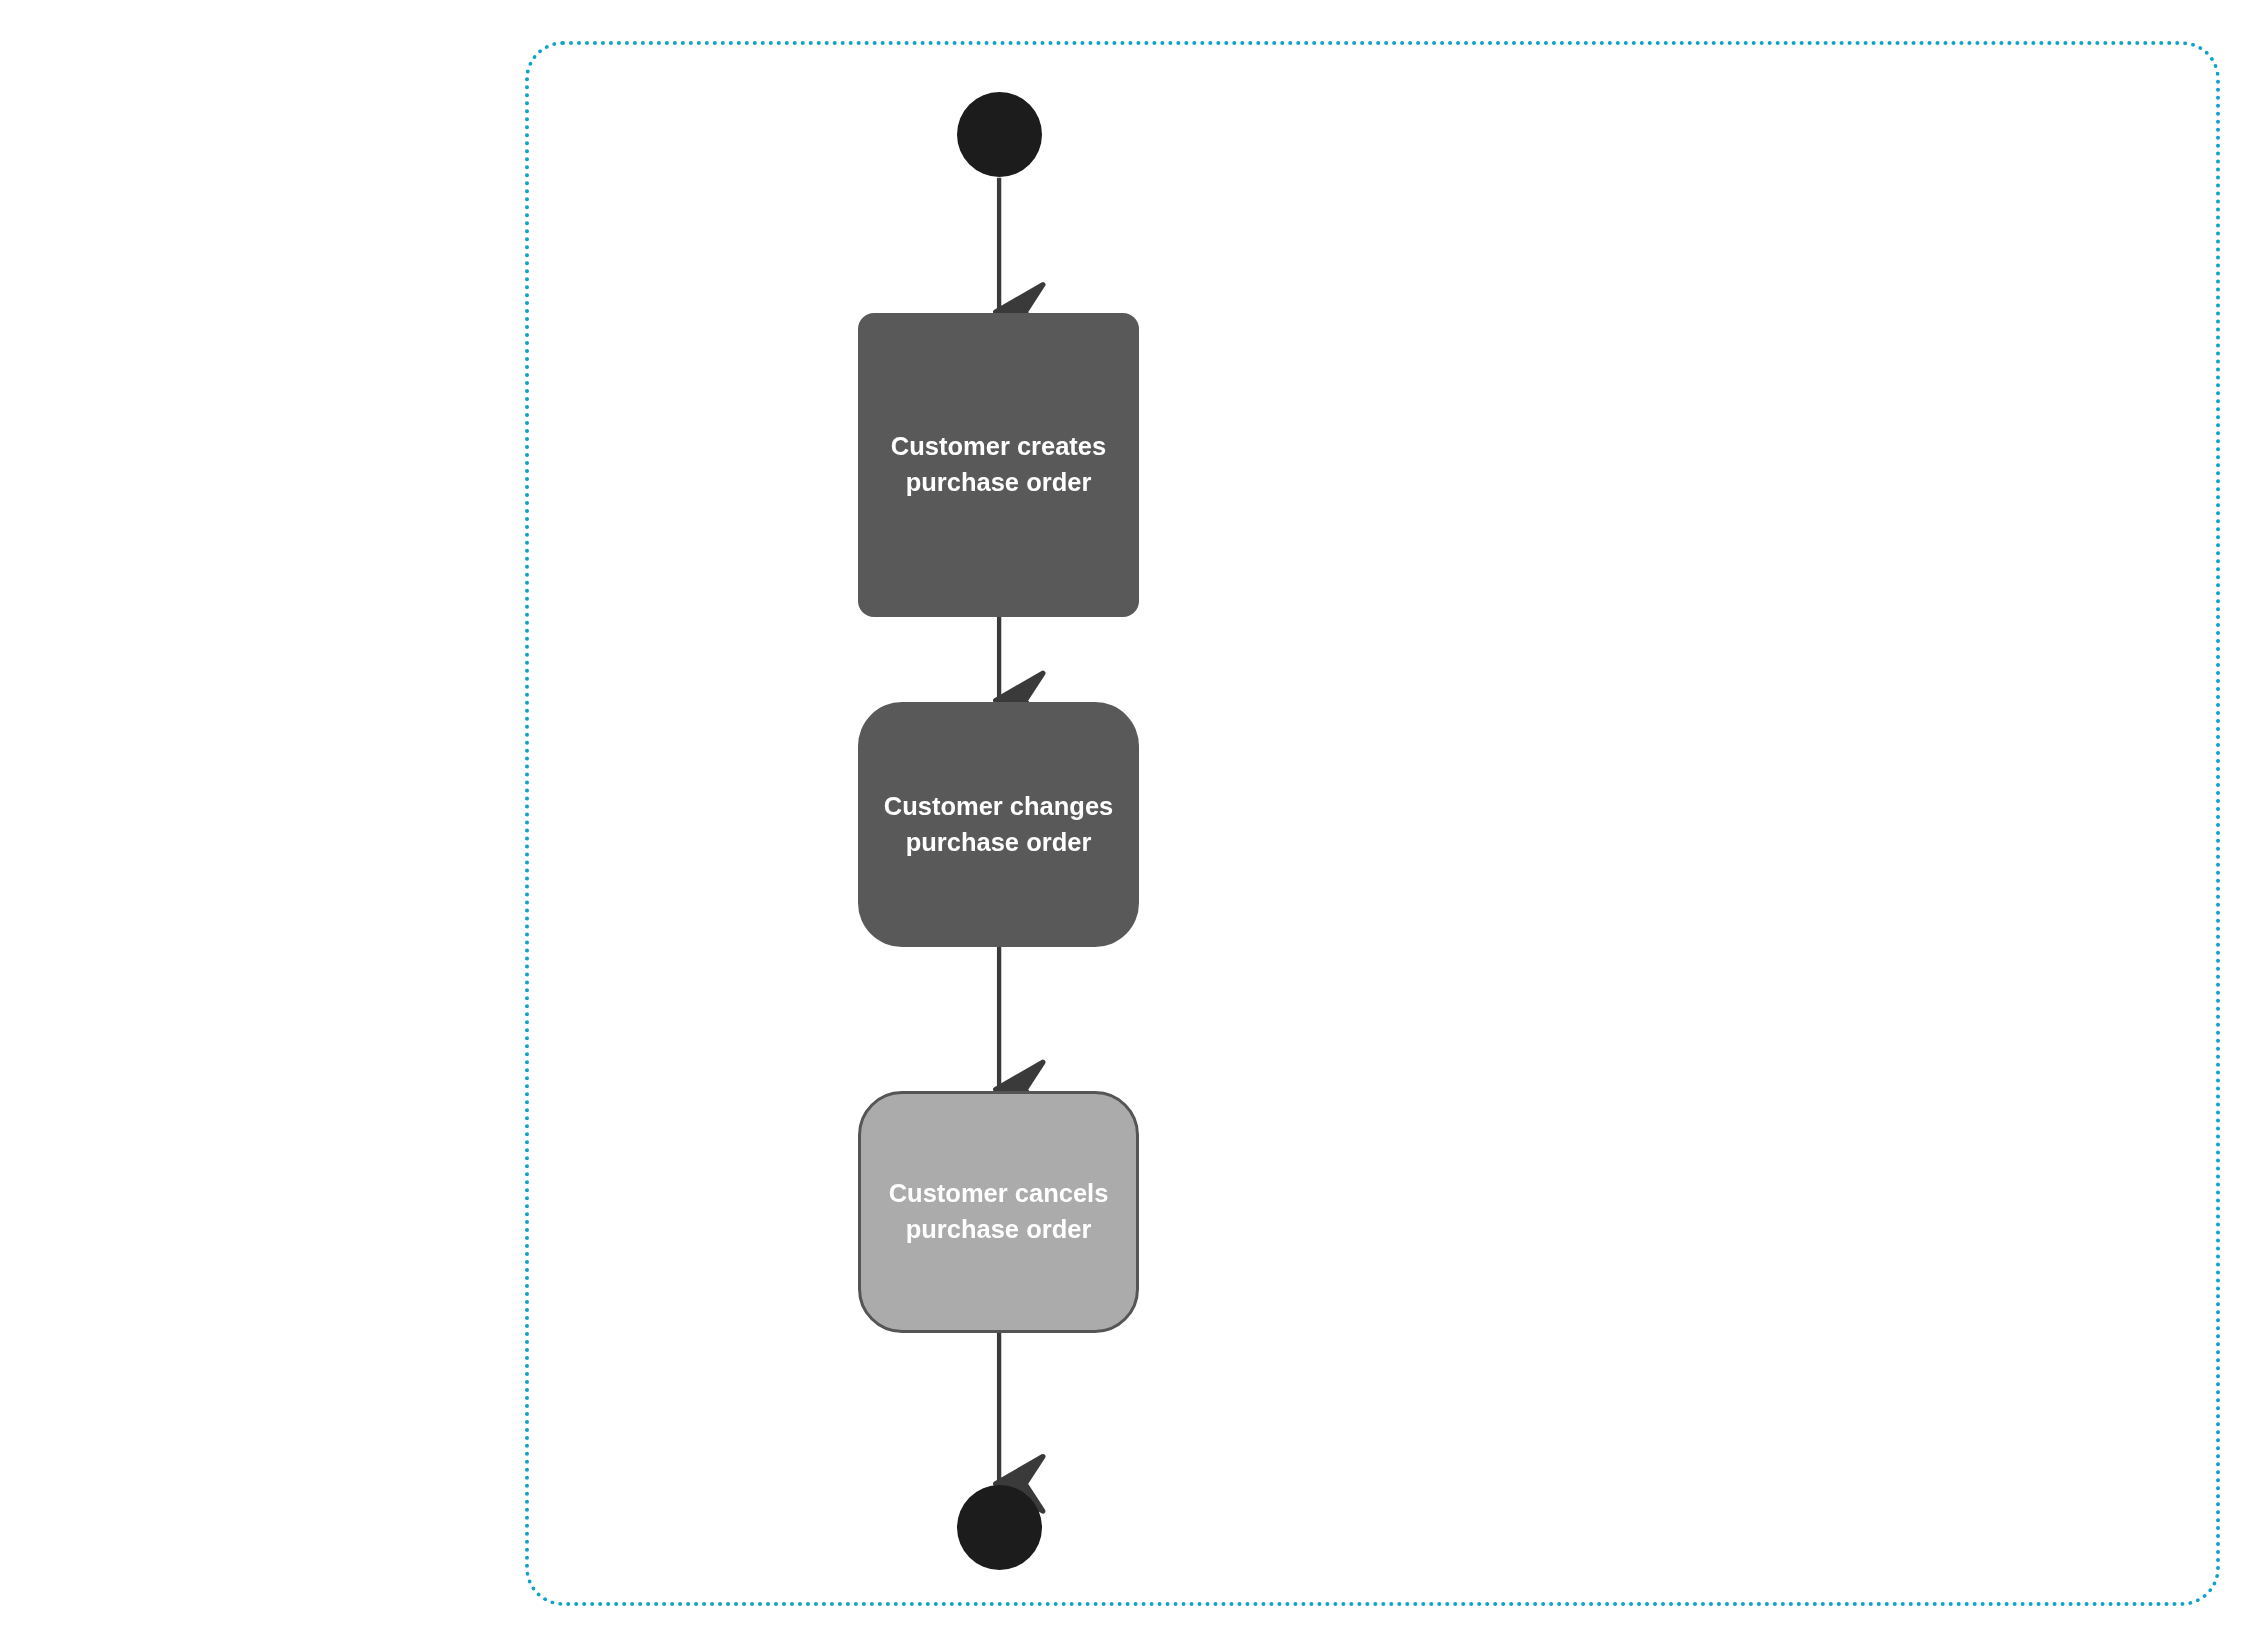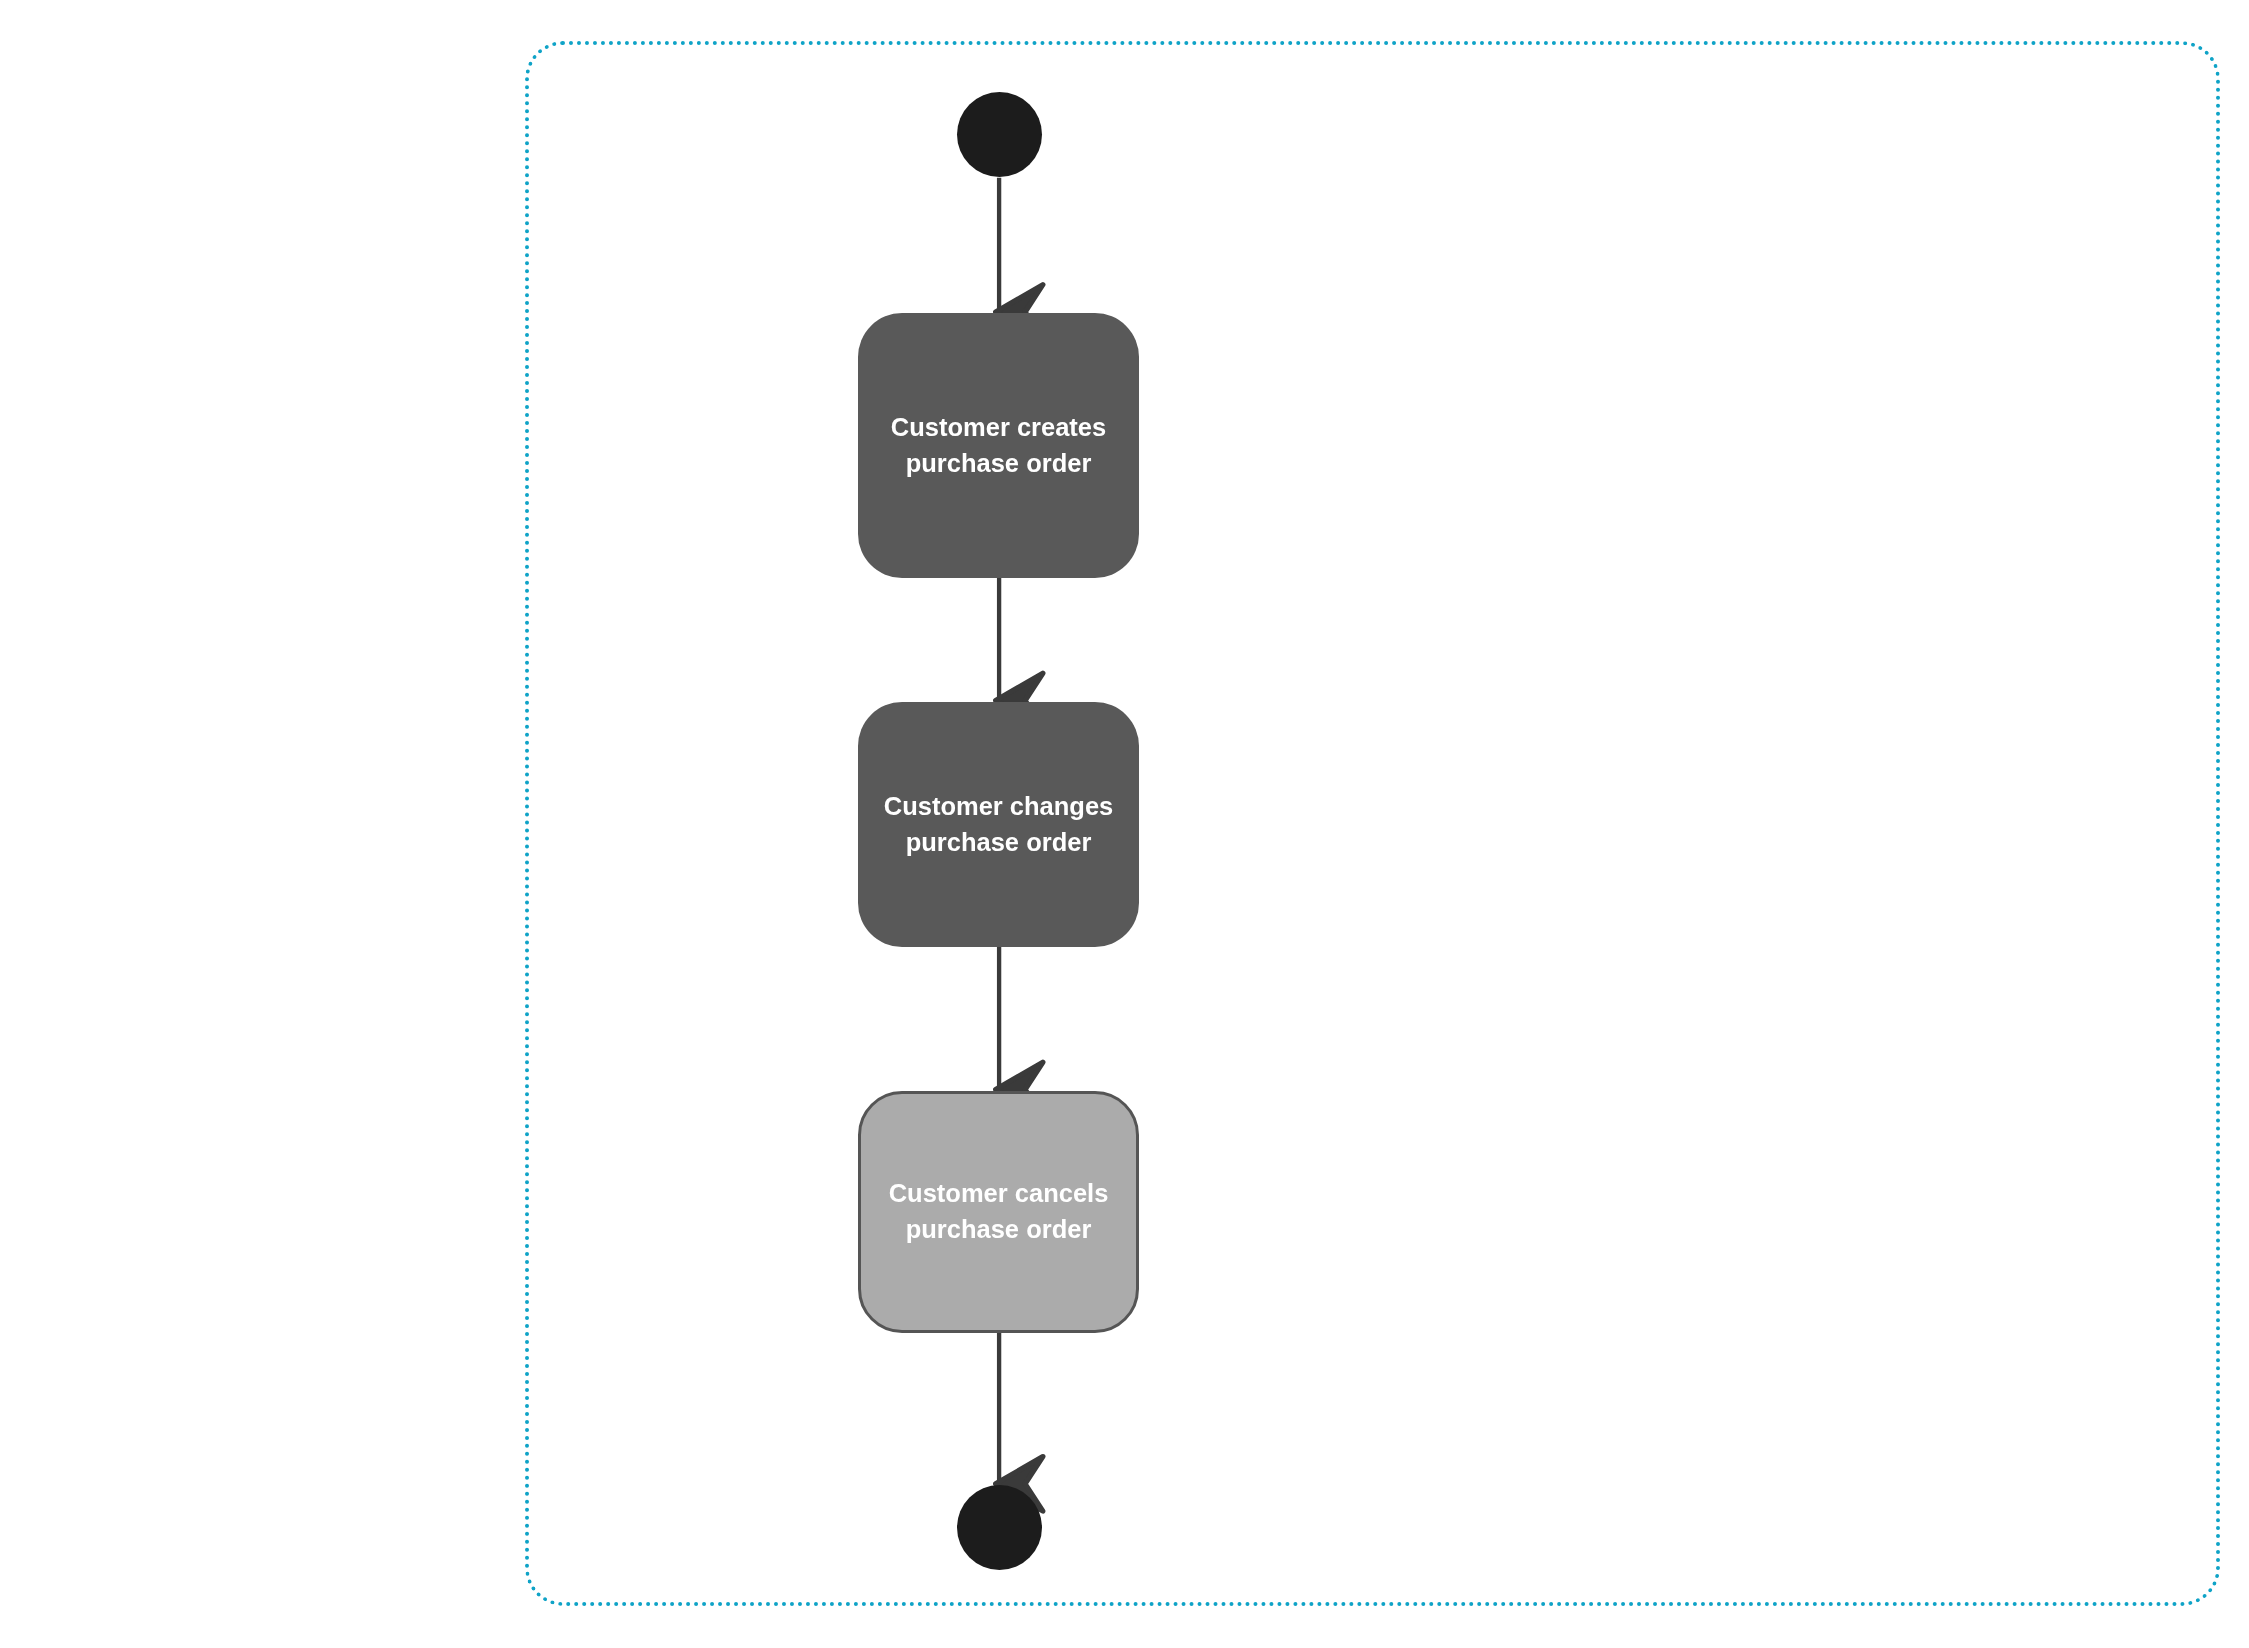--- a/index.html
+++ b/index.html
@@ -94,21 +94,21 @@
     padding: 0 19px;
   }
   .node-box.dark {
     background: #595959;
     border: none;
   }
   .node-box.light {
     background: #ABABAB;
     border: 3.4px solid #555555;
   }
-  #node-1 { top: 313px;  height: 265px; }
+  #node-1 { top: 313px;  height: 304px; border-radius: 16px; }
   #node-2 { top: 702px; height: 245px; }
   #node-3 { top: 1091px; height: 242px; }
 
   .terminal-circle {
     position: absolute;
     left: 957px;
     width: 85px;
     height: 85px;
     border-radius: 50%;
     background: #1C1C1C;

